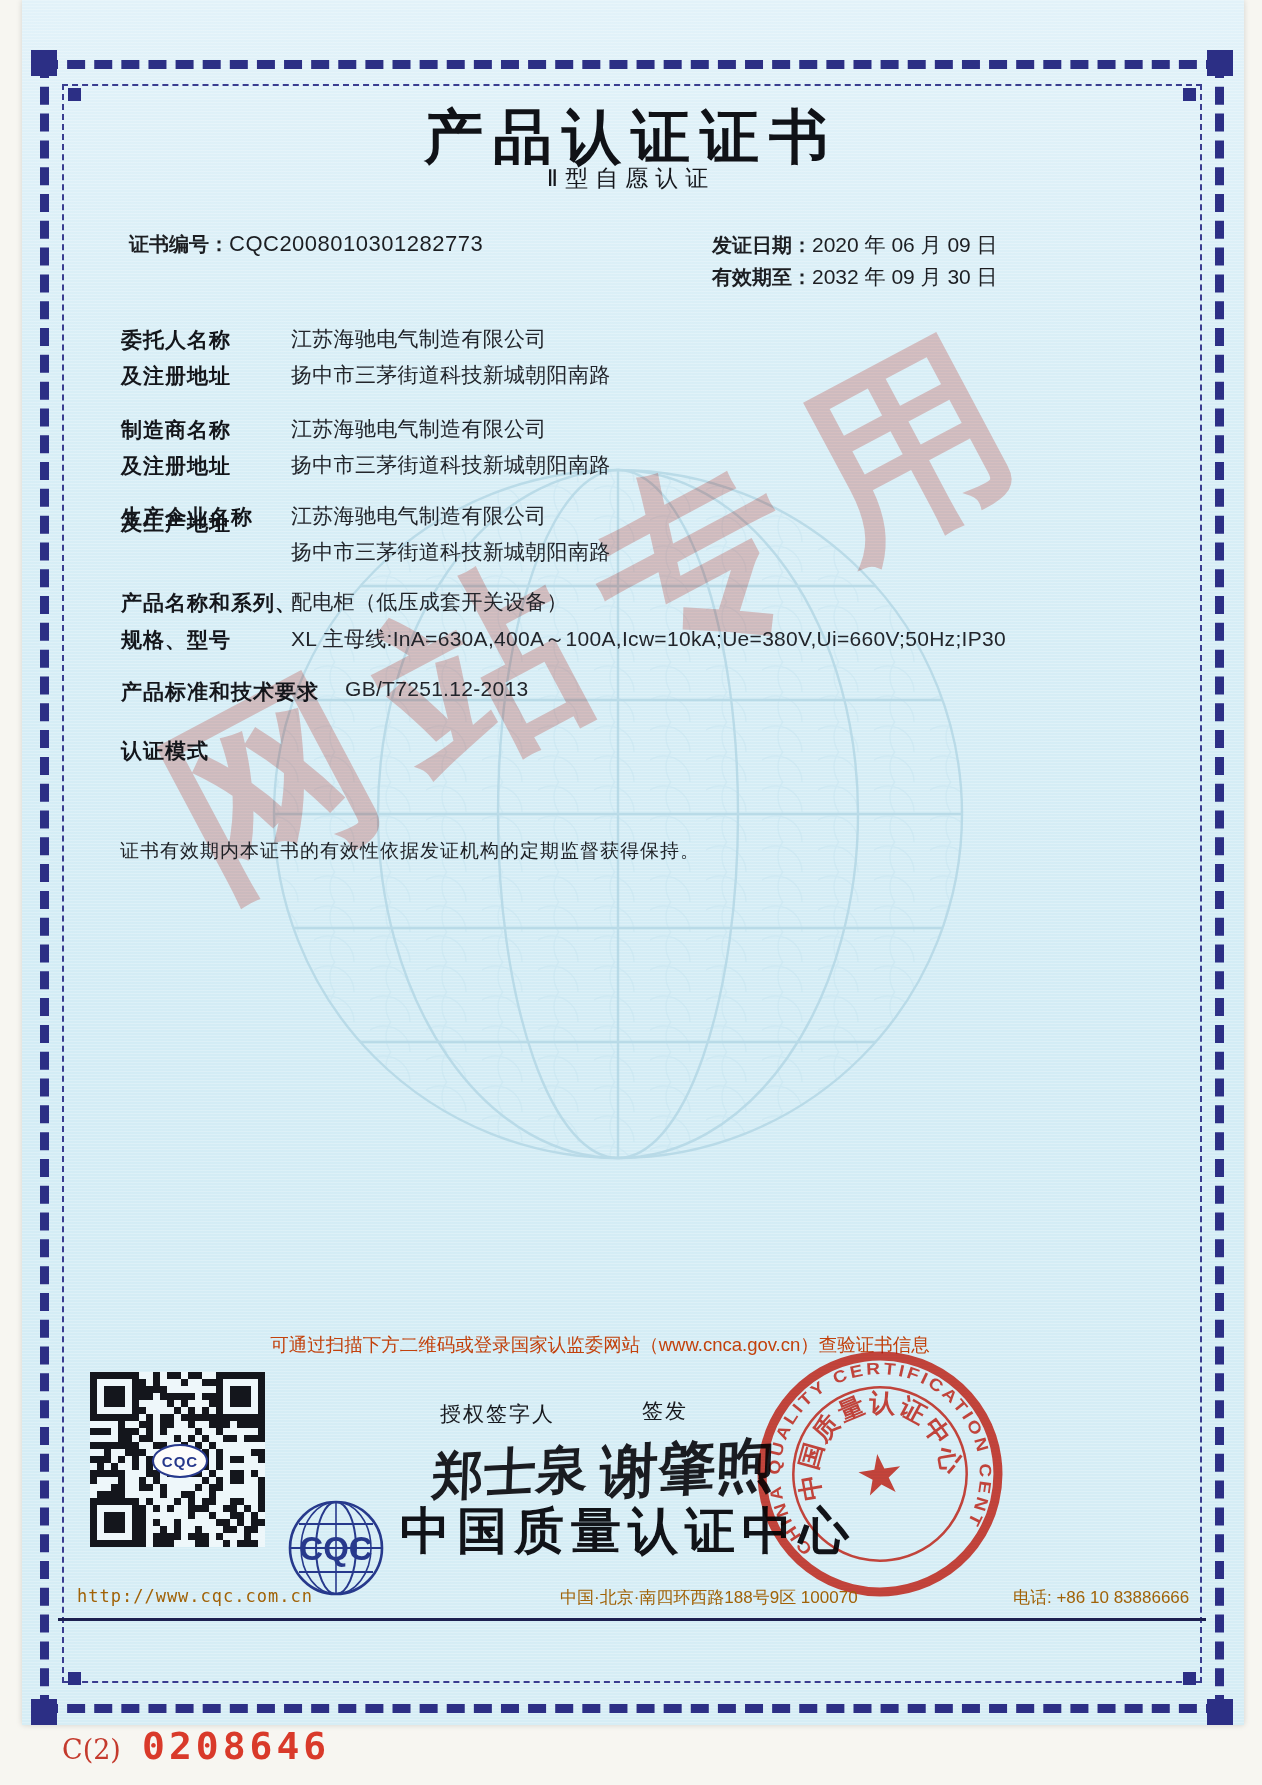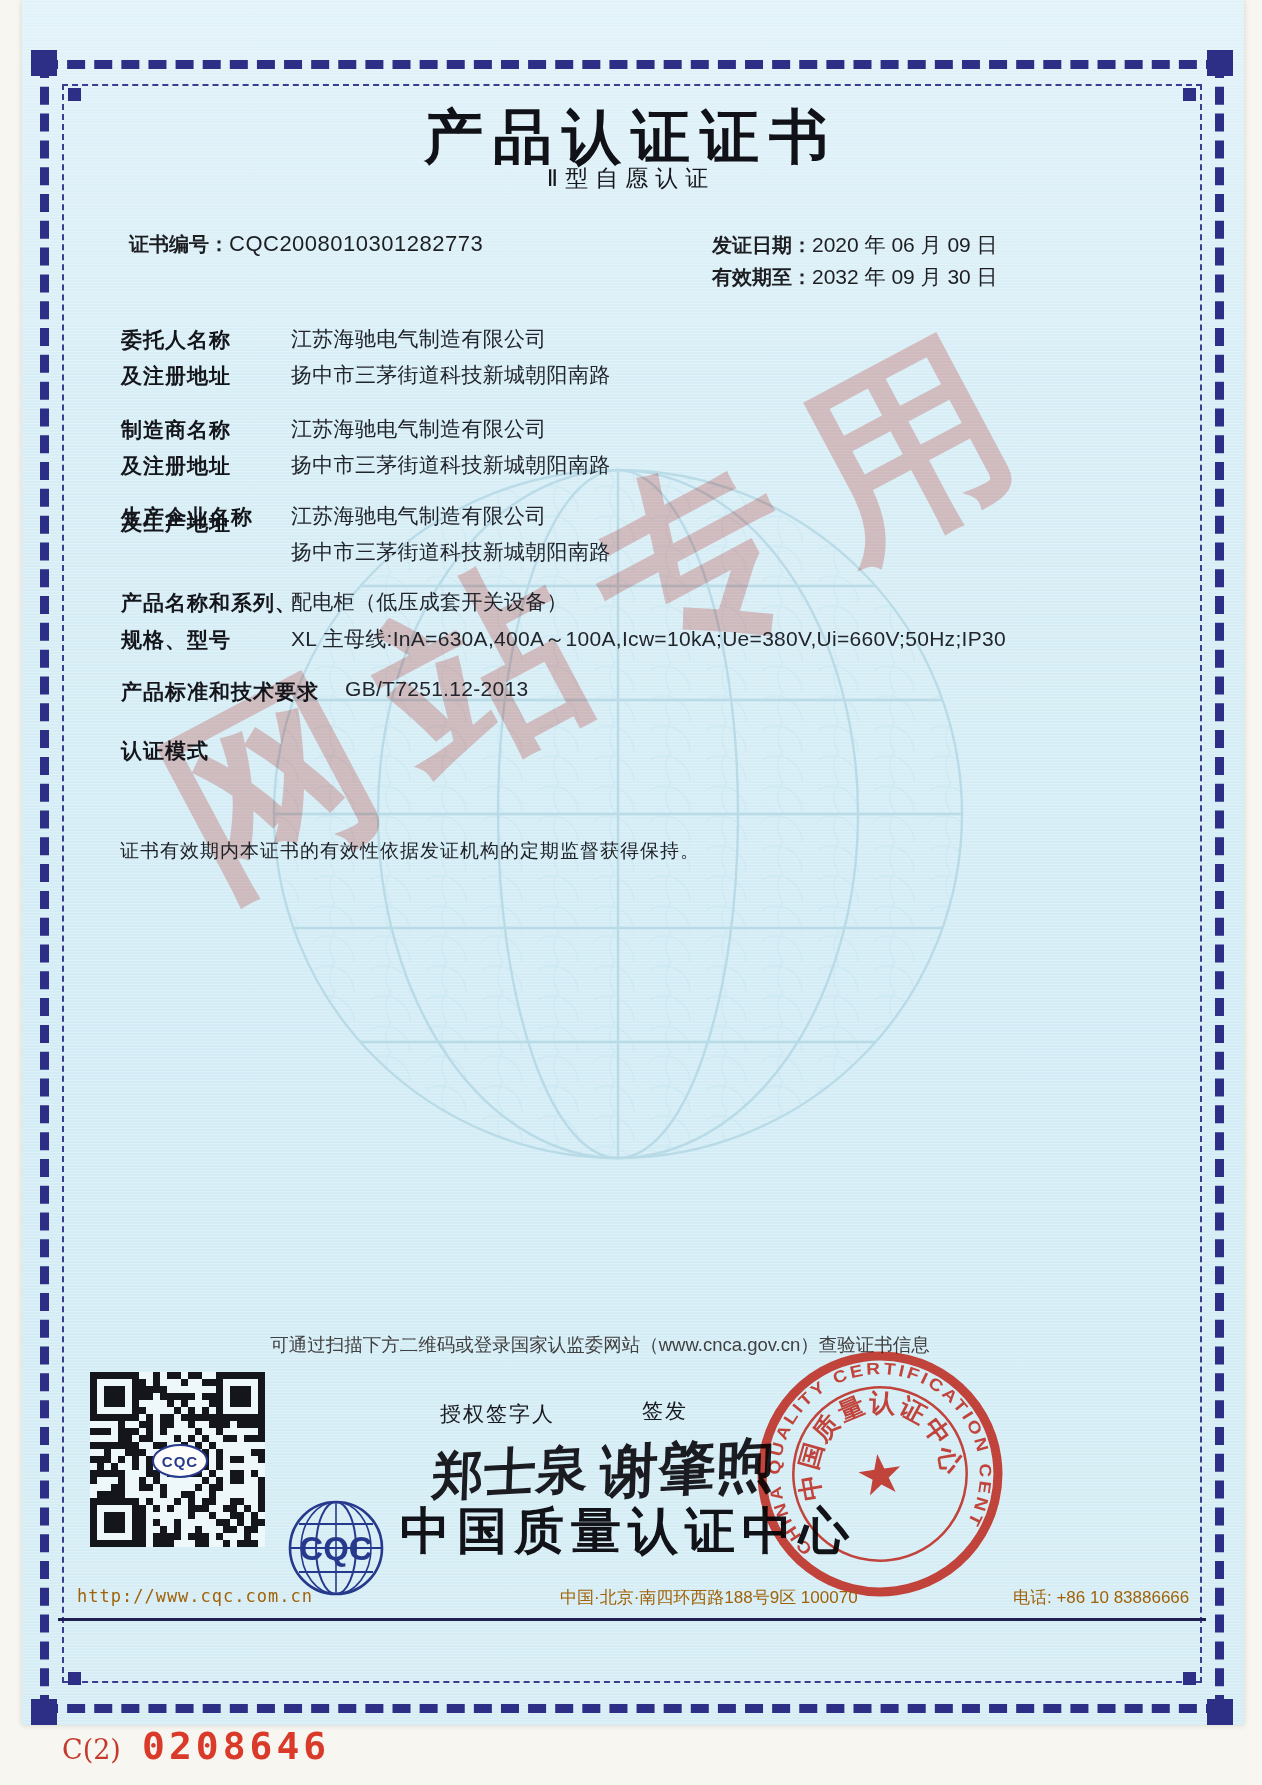--- a/index.html
+++ b/index.html
@@ -37,21 +37,21 @@
   .stmt{position:absolute;left:120px;font-size:19px;letter-spacing:1px;
         font-family:"DejaVu Serif",serif;color:#1d2025;}
   
   .globe-wm{position:absolute;left:258px;top:452px;opacity:.75;pointer-events:none;}
   .red-wm{position:absolute;left:185px;top:700px;font-size:198px;font-weight:800;
           letter-spacing:42px;white-space:nowrap;color:rgba(219,76,66,.30);
           transform:rotate(-28deg);transform-origin:0 50%;pointer-events:none;
           mix-blend-mode:multiply;}
   
   .qr-note{position:absolute;left:130px;width:940px;top:1332px;text-align:center;
-           font-size:18.5px;color:#404040;}
+           font-size:18.5px;color:#c2410c;}
   .qr{position:absolute;left:90px;top:1372px;width:175px;height:175px;
       display:grid;grid-template-columns:repeat(25,7px);grid-auto-rows:7px;background:#eef7fa;}
   .qr i{display:block;}
   .qr i.m{background:#14161c;}
   .qr-badge{position:absolute;left:152px;top:1444px;width:52px;height:30px;background:#fdfdfb;
             border:2px solid #27398c;border-radius:50%;display:flex;align-items:center;justify-content:center;
             font-size:15px;font-weight:bold;color:#27398c;letter-spacing:1px;}
   
   .sig-lab{position:absolute;font-size:21px;font-family:"DejaVu Serif",serif;color:#17191e;letter-spacing:2px;}
   .sig-name{position:absolute;font-family:"DejaVu Serif",serif;font-weight:bold;color:#1a1c21;

